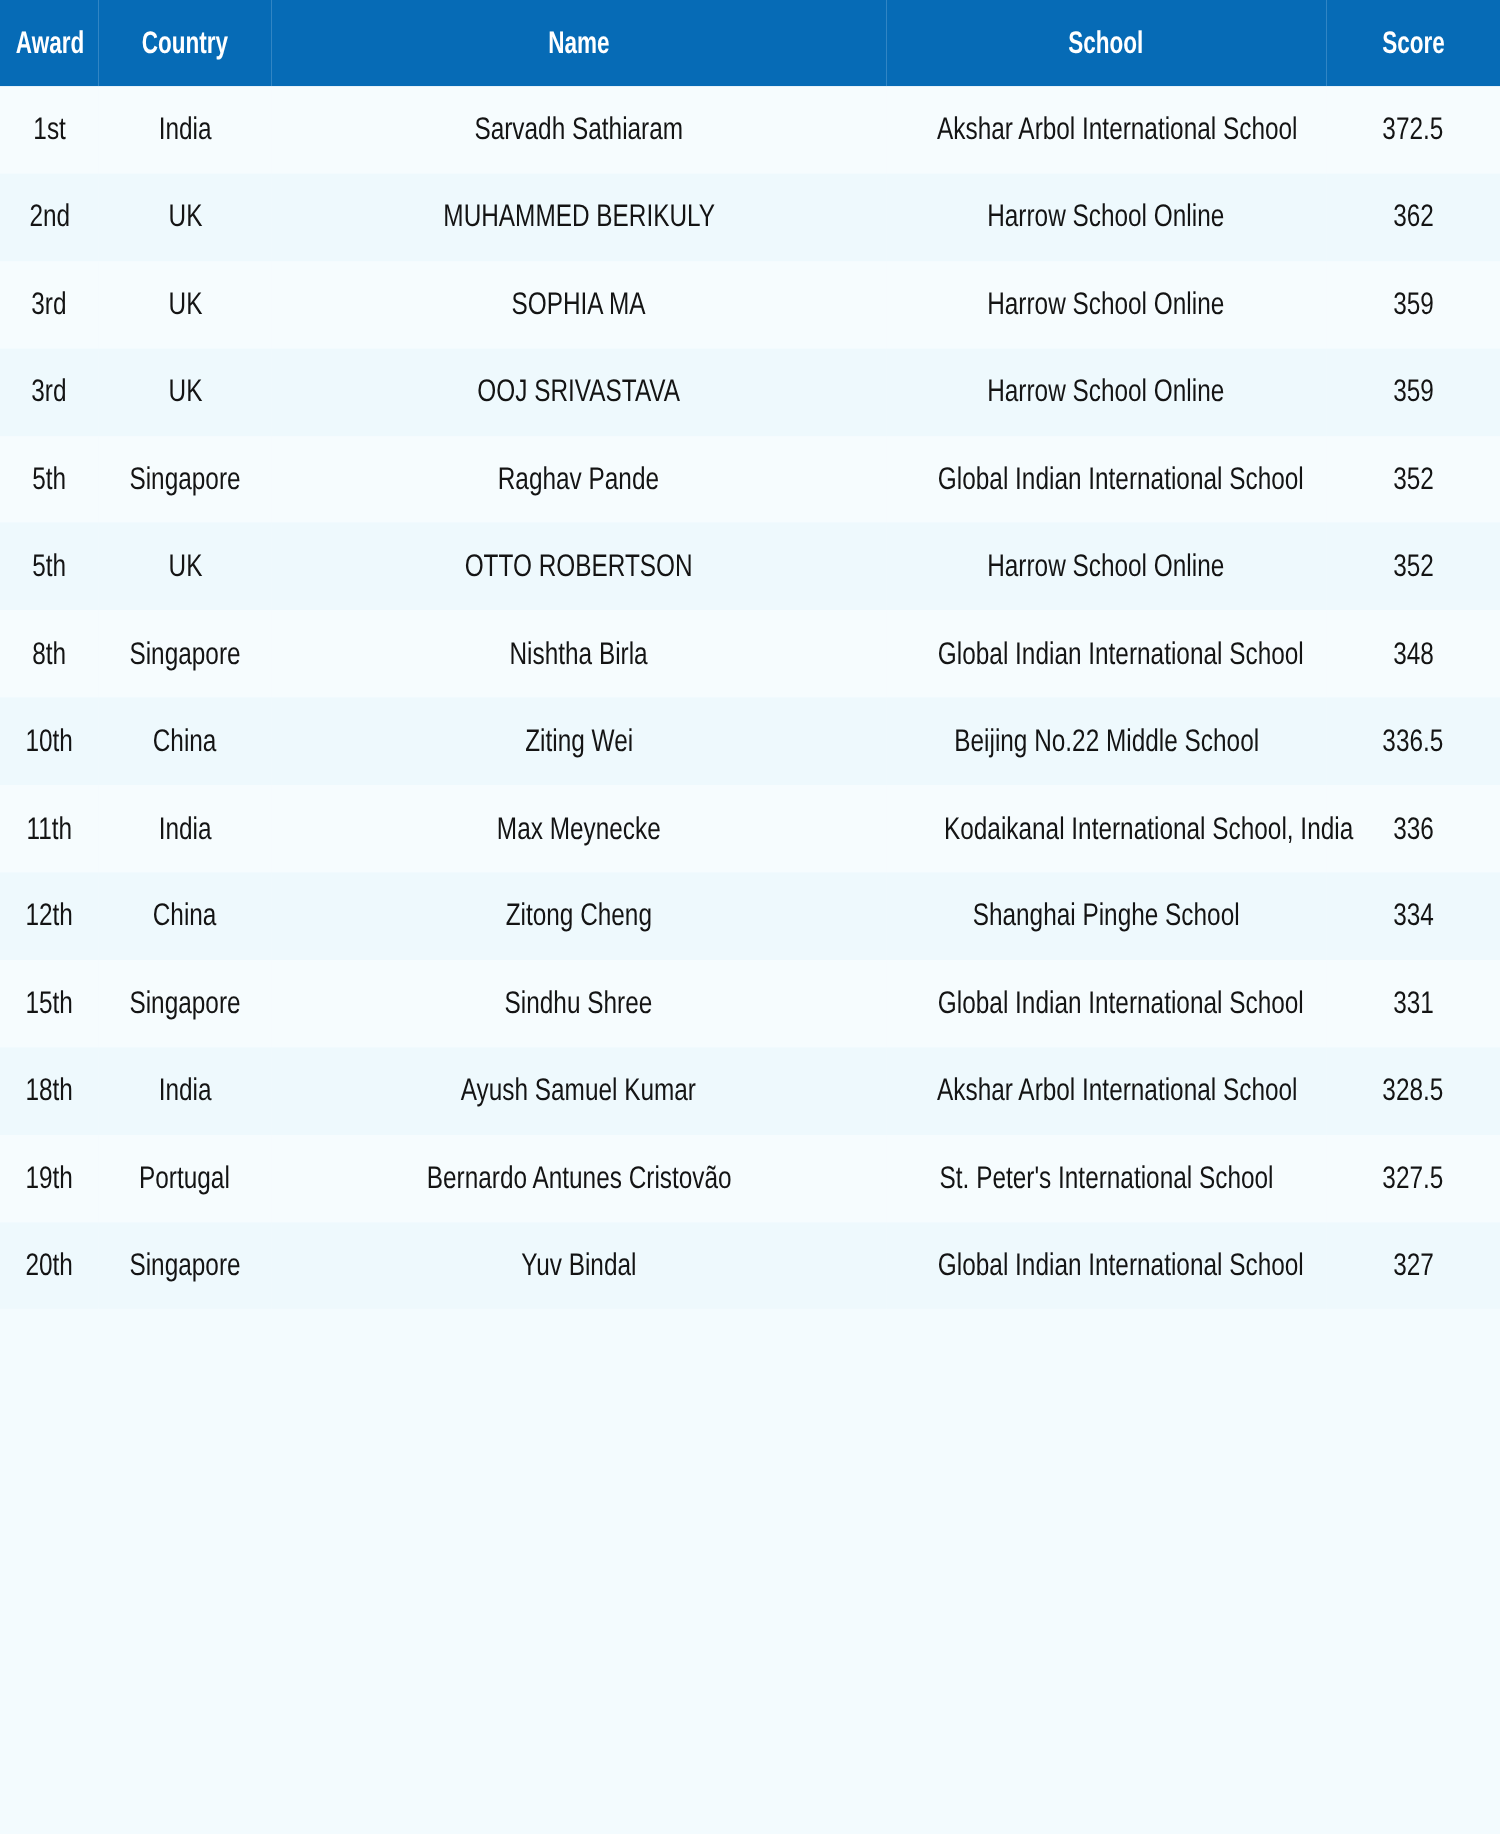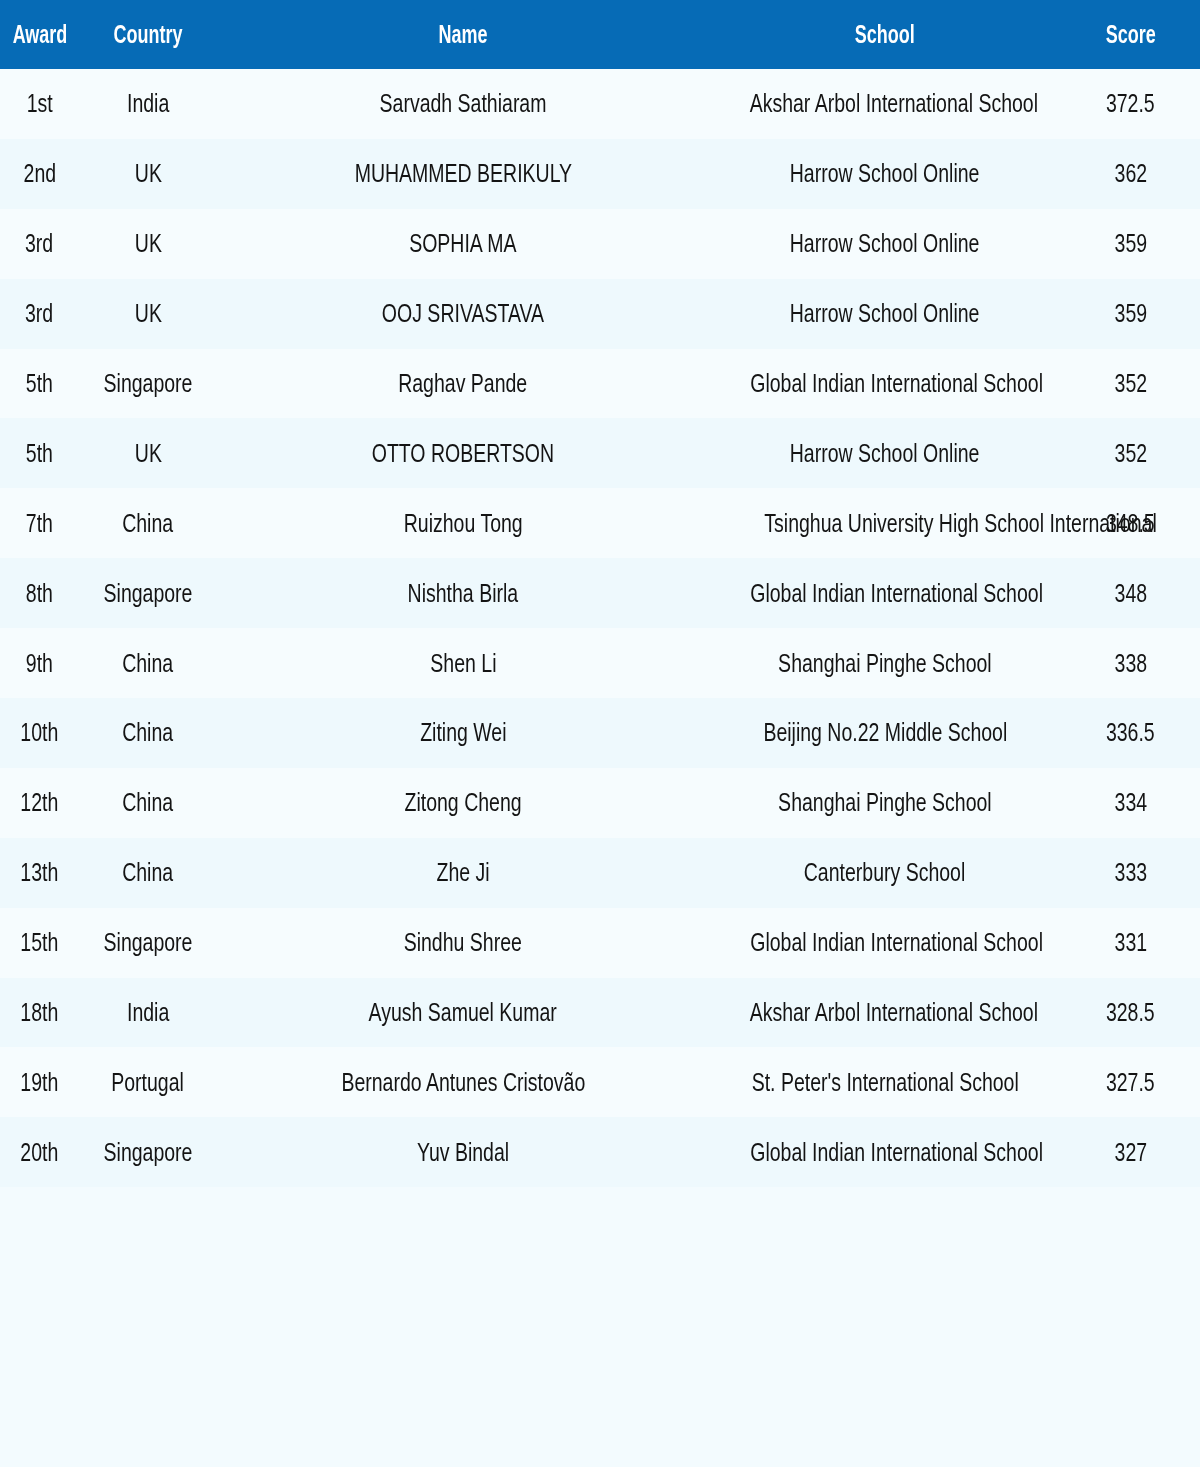--- a/index.html
+++ b/index.html
@@ -76,60 +76,46 @@
         <td><span class="cond">352</span></td>
       </tr>
       <tr>
         <td><span class="cond">5th</span></td>
         <td><span class="cond">UK</span></td>
         <td><span class="cond">OTTO ROBERTSON</span></td>
         <td><span class="cond">Harrow School Online</span></td>
         <td><span class="cond">352</span></td>
       </tr>
       <tr>
-        <td><span class="cond">7th</span></td>
-        <td><span class="cond">China</span></td>
-        <td><span class="cond">Ruizhou Tong</span></td>
-        <td><span class="cond">Tsinghua University High School International</span></td>
-        <td><span class="cond">348.5</span></td>
-      </tr>
-      <tr>
         <td><span class="cond">8th</span></td>
         <td><span class="cond">Singapore</span></td>
         <td><span class="cond">Nishtha Birla</span></td>
         <td><span class="cond">Global Indian International School</span></td>
         <td><span class="cond">348</span></td>
-      </tr>
-      <tr>
-        <td><span class="cond">9th</span></td>
-        <td><span class="cond">China</span></td>
-        <td><span class="cond">Shen Li</span></td>
-        <td><span class="cond">Shanghai Pinghe School</span></td>
-        <td><span class="cond">338</span></td>
       </tr>
       <tr>
         <td><span class="cond">10th</span></td>
         <td><span class="cond">China</span></td>
         <td><span class="cond">Ziting Wei</span></td>
         <td><span class="cond">Beijing No.22 Middle School</span></td>
         <td><span class="cond">336.5</span></td>
       </tr>
       <tr>
+        <td><span class="cond">11th</span></td>
+        <td><span class="cond">India</span></td>
+        <td><span class="cond">Max Meynecke</span></td>
+        <td><span class="cond">Kodaikanal International School, India</span></td>
+        <td><span class="cond">336</span></td>
+      </tr>
+      <tr>
         <td><span class="cond">12th</span></td>
         <td><span class="cond">China</span></td>
         <td><span class="cond">Zitong Cheng</span></td>
         <td><span class="cond">Shanghai Pinghe School</span></td>
         <td><span class="cond">334</span></td>
-      </tr>
-      <tr>
-        <td><span class="cond">13th</span></td>
-        <td><span class="cond">China</span></td>
-        <td><span class="cond">Zhe Ji</span></td>
-        <td><span class="cond">Canterbury School</span></td>
-        <td><span class="cond">333</span></td>
       </tr>
       <tr>
         <td><span class="cond">15th</span></td>
         <td><span class="cond">Singapore</span></td>
         <td><span class="cond">Sindhu Shree</span></td>
         <td><span class="cond">Global Indian International School</span></td>
         <td><span class="cond">331</span></td>
       </tr>
       <tr>
         <td><span class="cond">18th</span></td>

